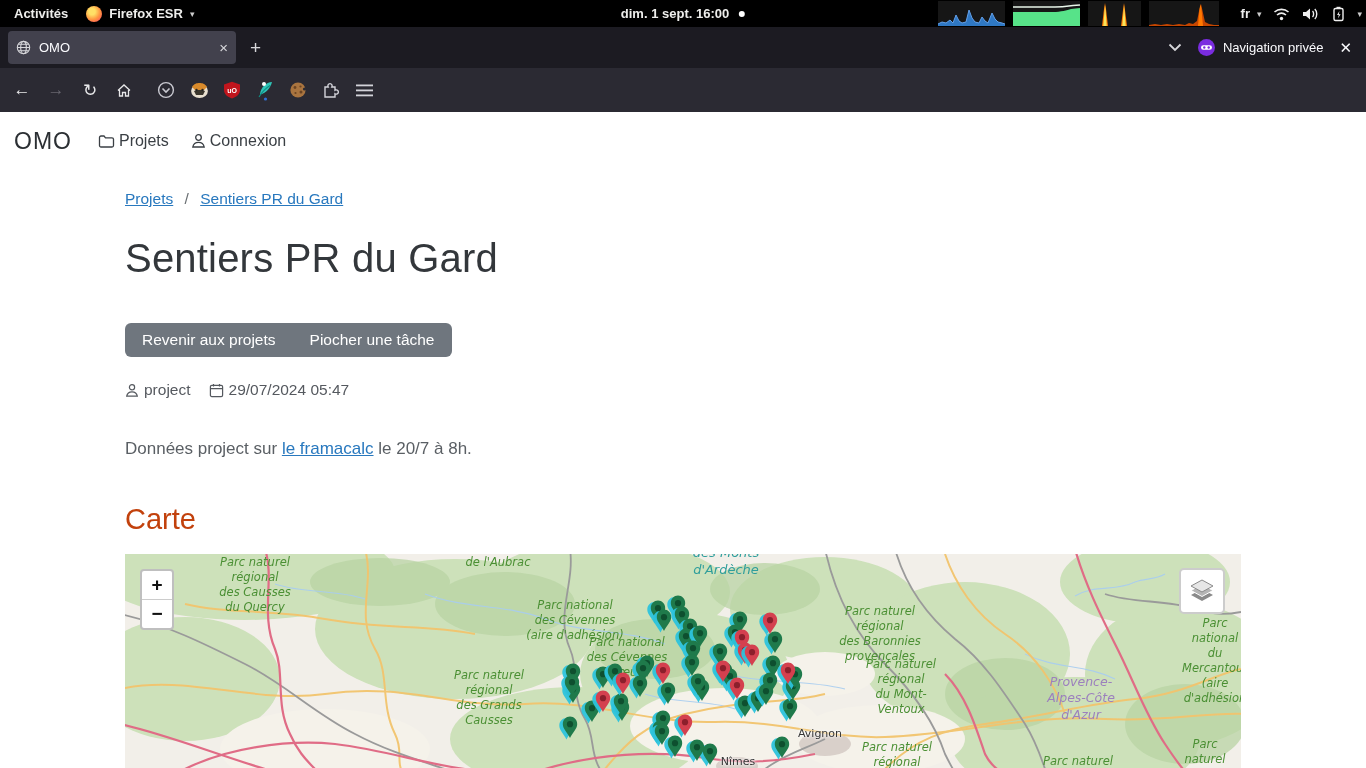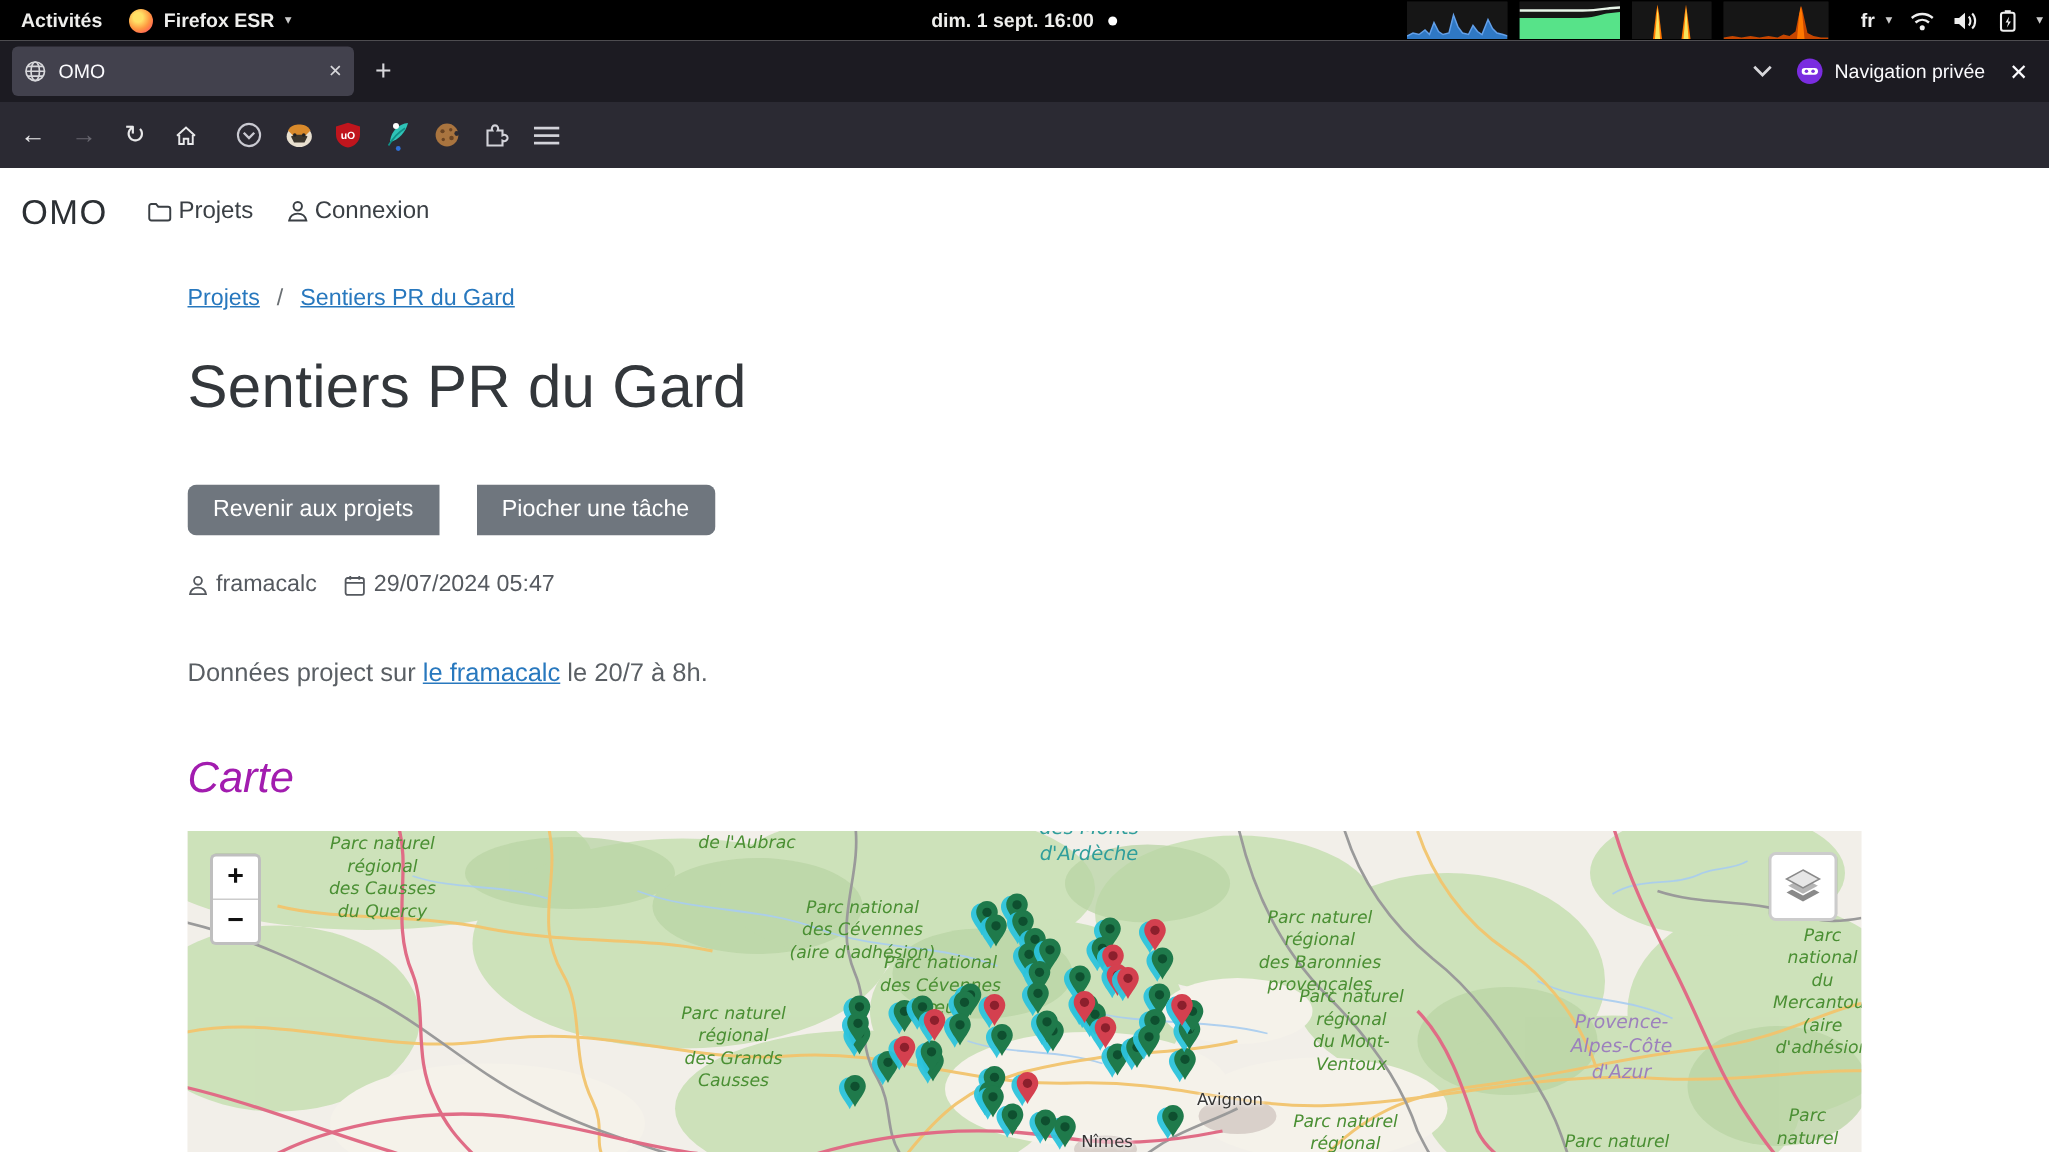--- a/index.html
+++ b/index.html
@@ -42,27 +42,27 @@
   
   .site-header{height:58px;display:flex;align-items:center;padding-left:14px;gap:26px;background:#fff;}
   .brand{font-size:23px;color:#2b2f33;letter-spacing:1px;}
   .site-nav{display:flex;align-items:center;gap:22px;font-size:16px;color:#3a3f44;}
   .site-nav .nav-item{display:flex;align-items:center;gap:4px;cursor:pointer;}
   .container{width:1116px;margin:0 auto;}
   .breadcrumb{margin-top:20px;font-size:15.5px;color:#6a6f73;}
   .breadcrumb a{color:#2878be;text-decoration:underline;cursor:pointer;}
   .bc-sep{margin:0 7px;color:#6a6f73;}
   h1.title{margin:28px 0 0;font-size:40px;font-weight:300;color:#33373b;letter-spacing:.2px;}
-  .btn-group{margin-top:42px;display:inline-flex;border-radius:6px;overflow:hidden;gap:25px;}
+  .btn-group{margin-top:42px;display:inline-flex;border-radius:6px;overflow:hidden;}
   .btn{background:#6f767e;color:#fff;font-size:15.5px;padding:8px 17px;border:none;cursor:pointer;font-family:inherit;}
   .meta{margin-top:24px;display:flex;align-items:center;gap:18px;color:#55595f;font-size:15.5px;}
   .meta .m-item{display:flex;align-items:center;gap:5px;}
   .desc{margin-top:40px;font-size:17px;color:#5a5f64;}
   .desc a{color:#2878be;text-decoration:underline;cursor:pointer;}
-  h2.carte{margin:44px 0 0;font-size:29px;font-weight:400;color:#a21caf;font-style:italic;}
+  h2.carte{margin:44px 0 0;font-size:29px;font-weight:400;color:#c2410c;}
   
   .map{position:relative;width:1116px;height:400px;margin-top:18px;background:#f2efe9;overflow:hidden;cursor:grab;}
   .map svg.base{position:absolute;left:0;top:0;}
   .map-label{position:absolute;transform:translate(-50%,-50%);text-align:center;white-space:pre-line;
     font-style:italic;line-height:1.3;pointer-events:none;font-family:"DejaVu Sans",sans-serif;}
   .map-label.park{color:#4a8f33;font-size:11.5px;}
   .map-label.teal{color:#2f9e9b;font-size:13px;}
   .map-label.region{color:#9c80bd;font-size:12.5px;}
   .map-label.city{color:#363636;font-style:normal;font-size:11px;text-shadow:0 0 3px #fff,0 0 3px #fff;}
   .zoomctl{position:absolute;left:15px;top:15px;width:30px;background:#fff;border:2px solid rgba(0,0,0,.25);
@@ -264,21 +264,21 @@
     <button class="btn">Revenir aux projets</button>
     <button class="btn">Piocher une tâche</button>
   </div>
 
   <div class="meta">
     <span class="m-item">
       <svg width="14" height="15" viewBox="0 0 15 16">
         <circle cx="7.5" cy="4.5" r="2.8" fill="none" stroke="#55595f" stroke-width="1.3"></circle>
         <path d="M1.8,14 C2.4,10.8 4.7,9.4 7.5,9.4 C10.3,9.4 12.6,10.8 13.2,14 Z" fill="none" stroke="#55595f" stroke-width="1.3"></path>
       </svg>
-      <span>framacalc</span>
+      <span>project</span>
     </span>
     <span class="m-item">
       <svg width="15" height="15" viewBox="0 0 16 16">
         <rect x="1.5" y="2.5" width="13" height="12" rx="1.5" fill="none" stroke="#55595f" stroke-width="1.3"></rect>
         <path d="M1.5,6 H14.5 M4.8,1 V3.8 M11.2,1 V3.8" stroke="#55595f" stroke-width="1.3" fill="none"></path>
       </svg>
       <span>29/07/2024 05:47</span>
     </span>
   </div>
 

